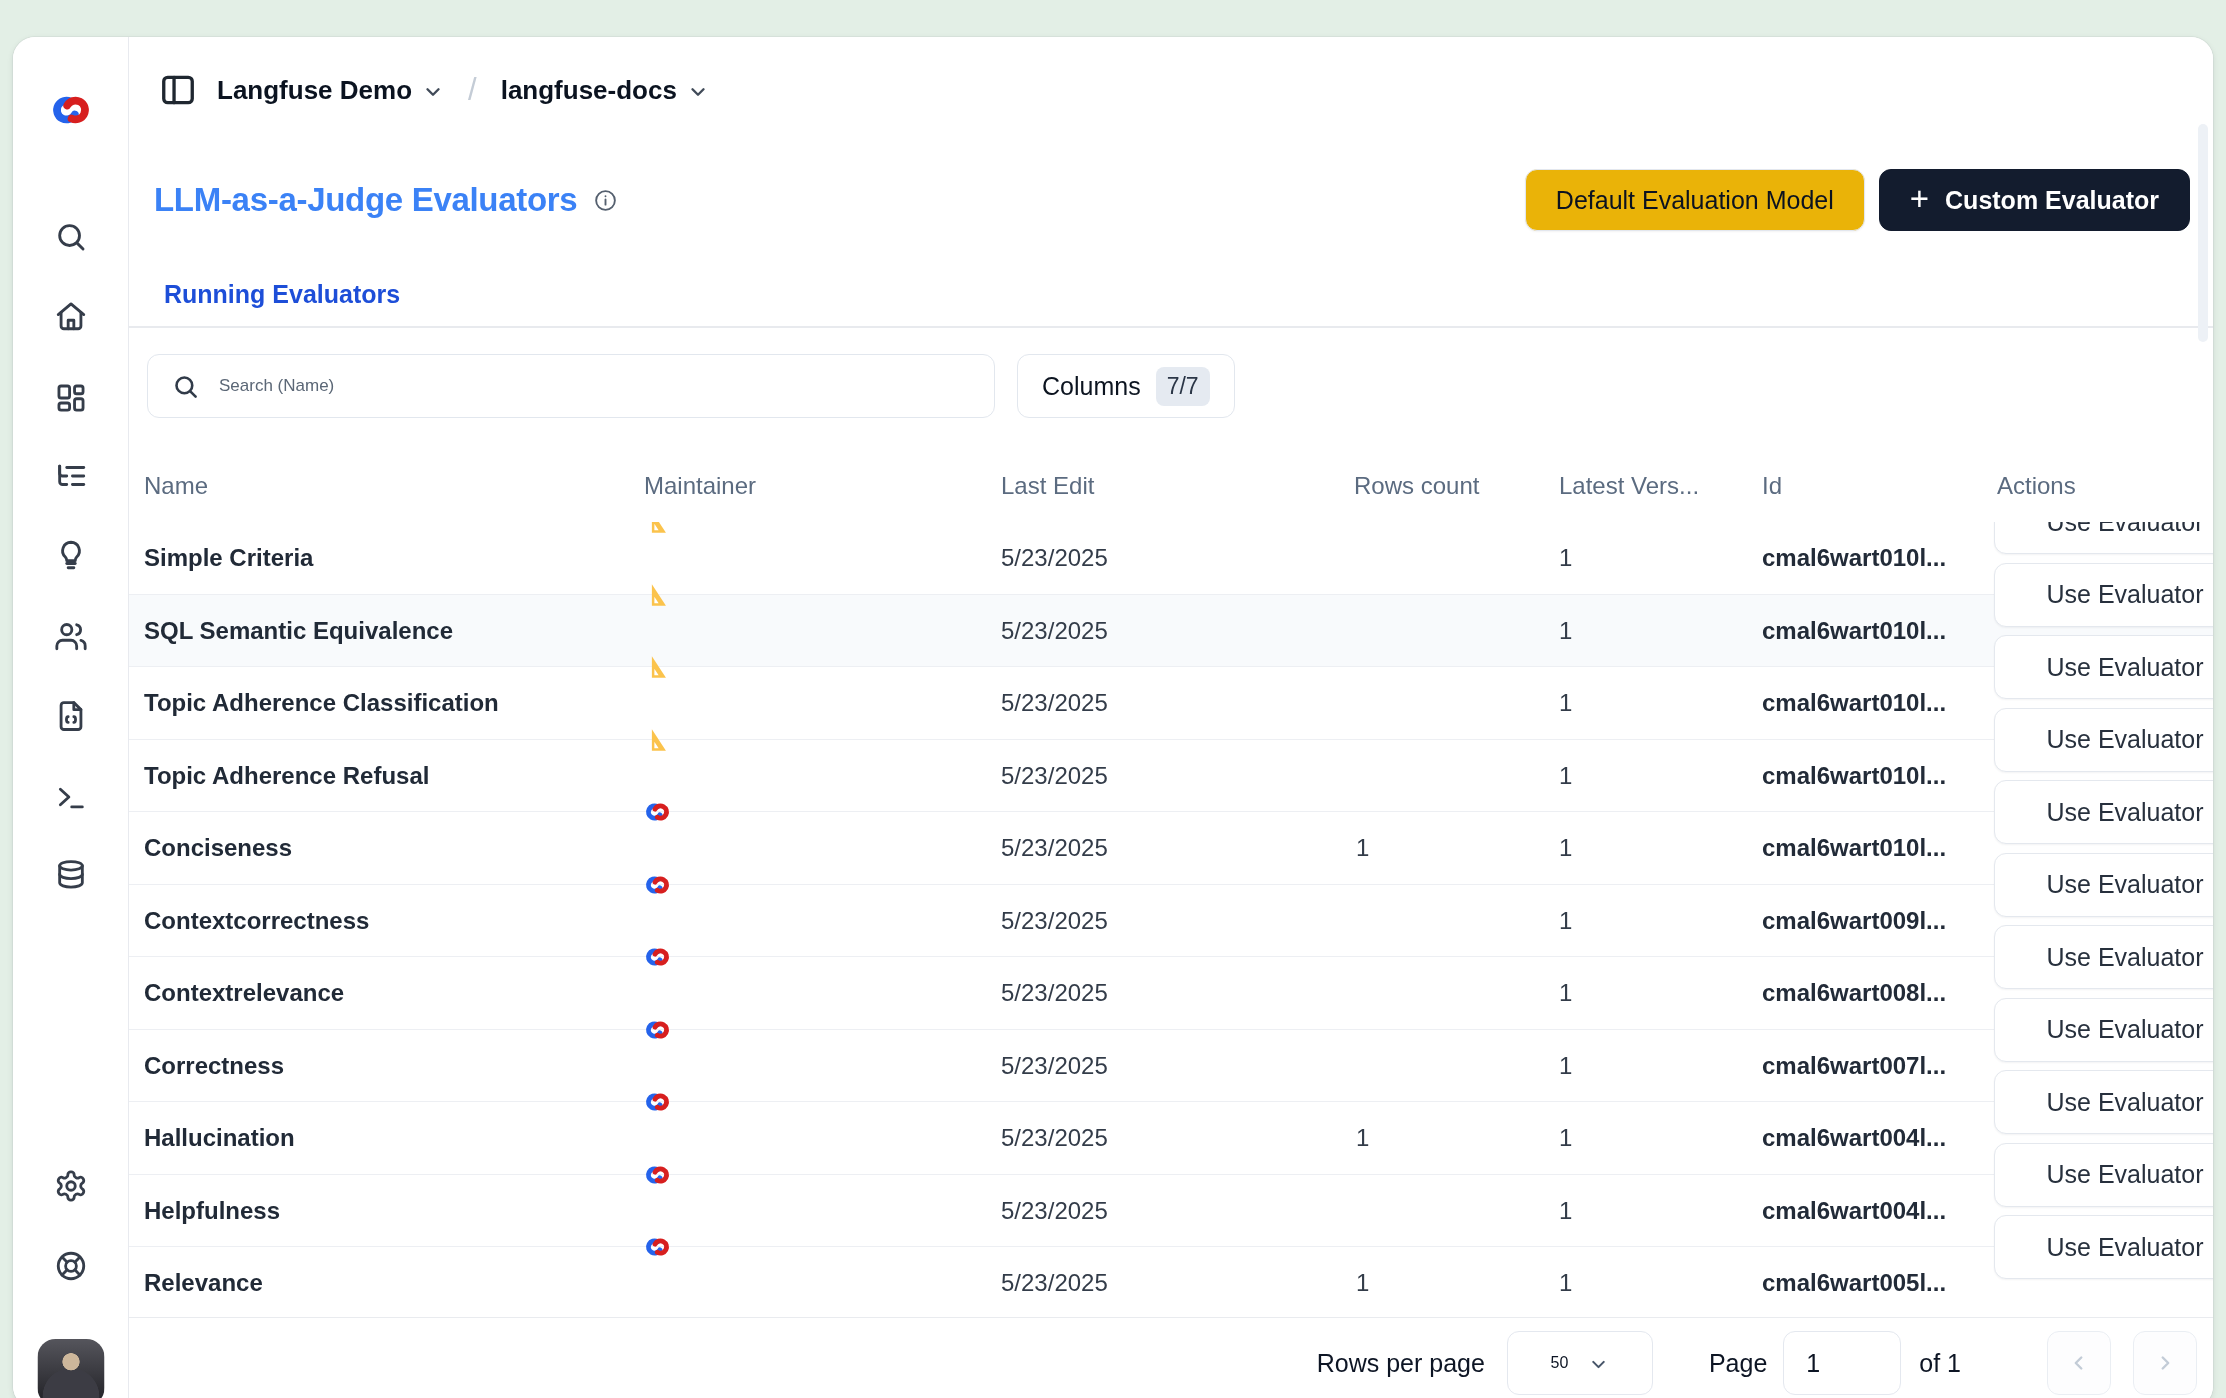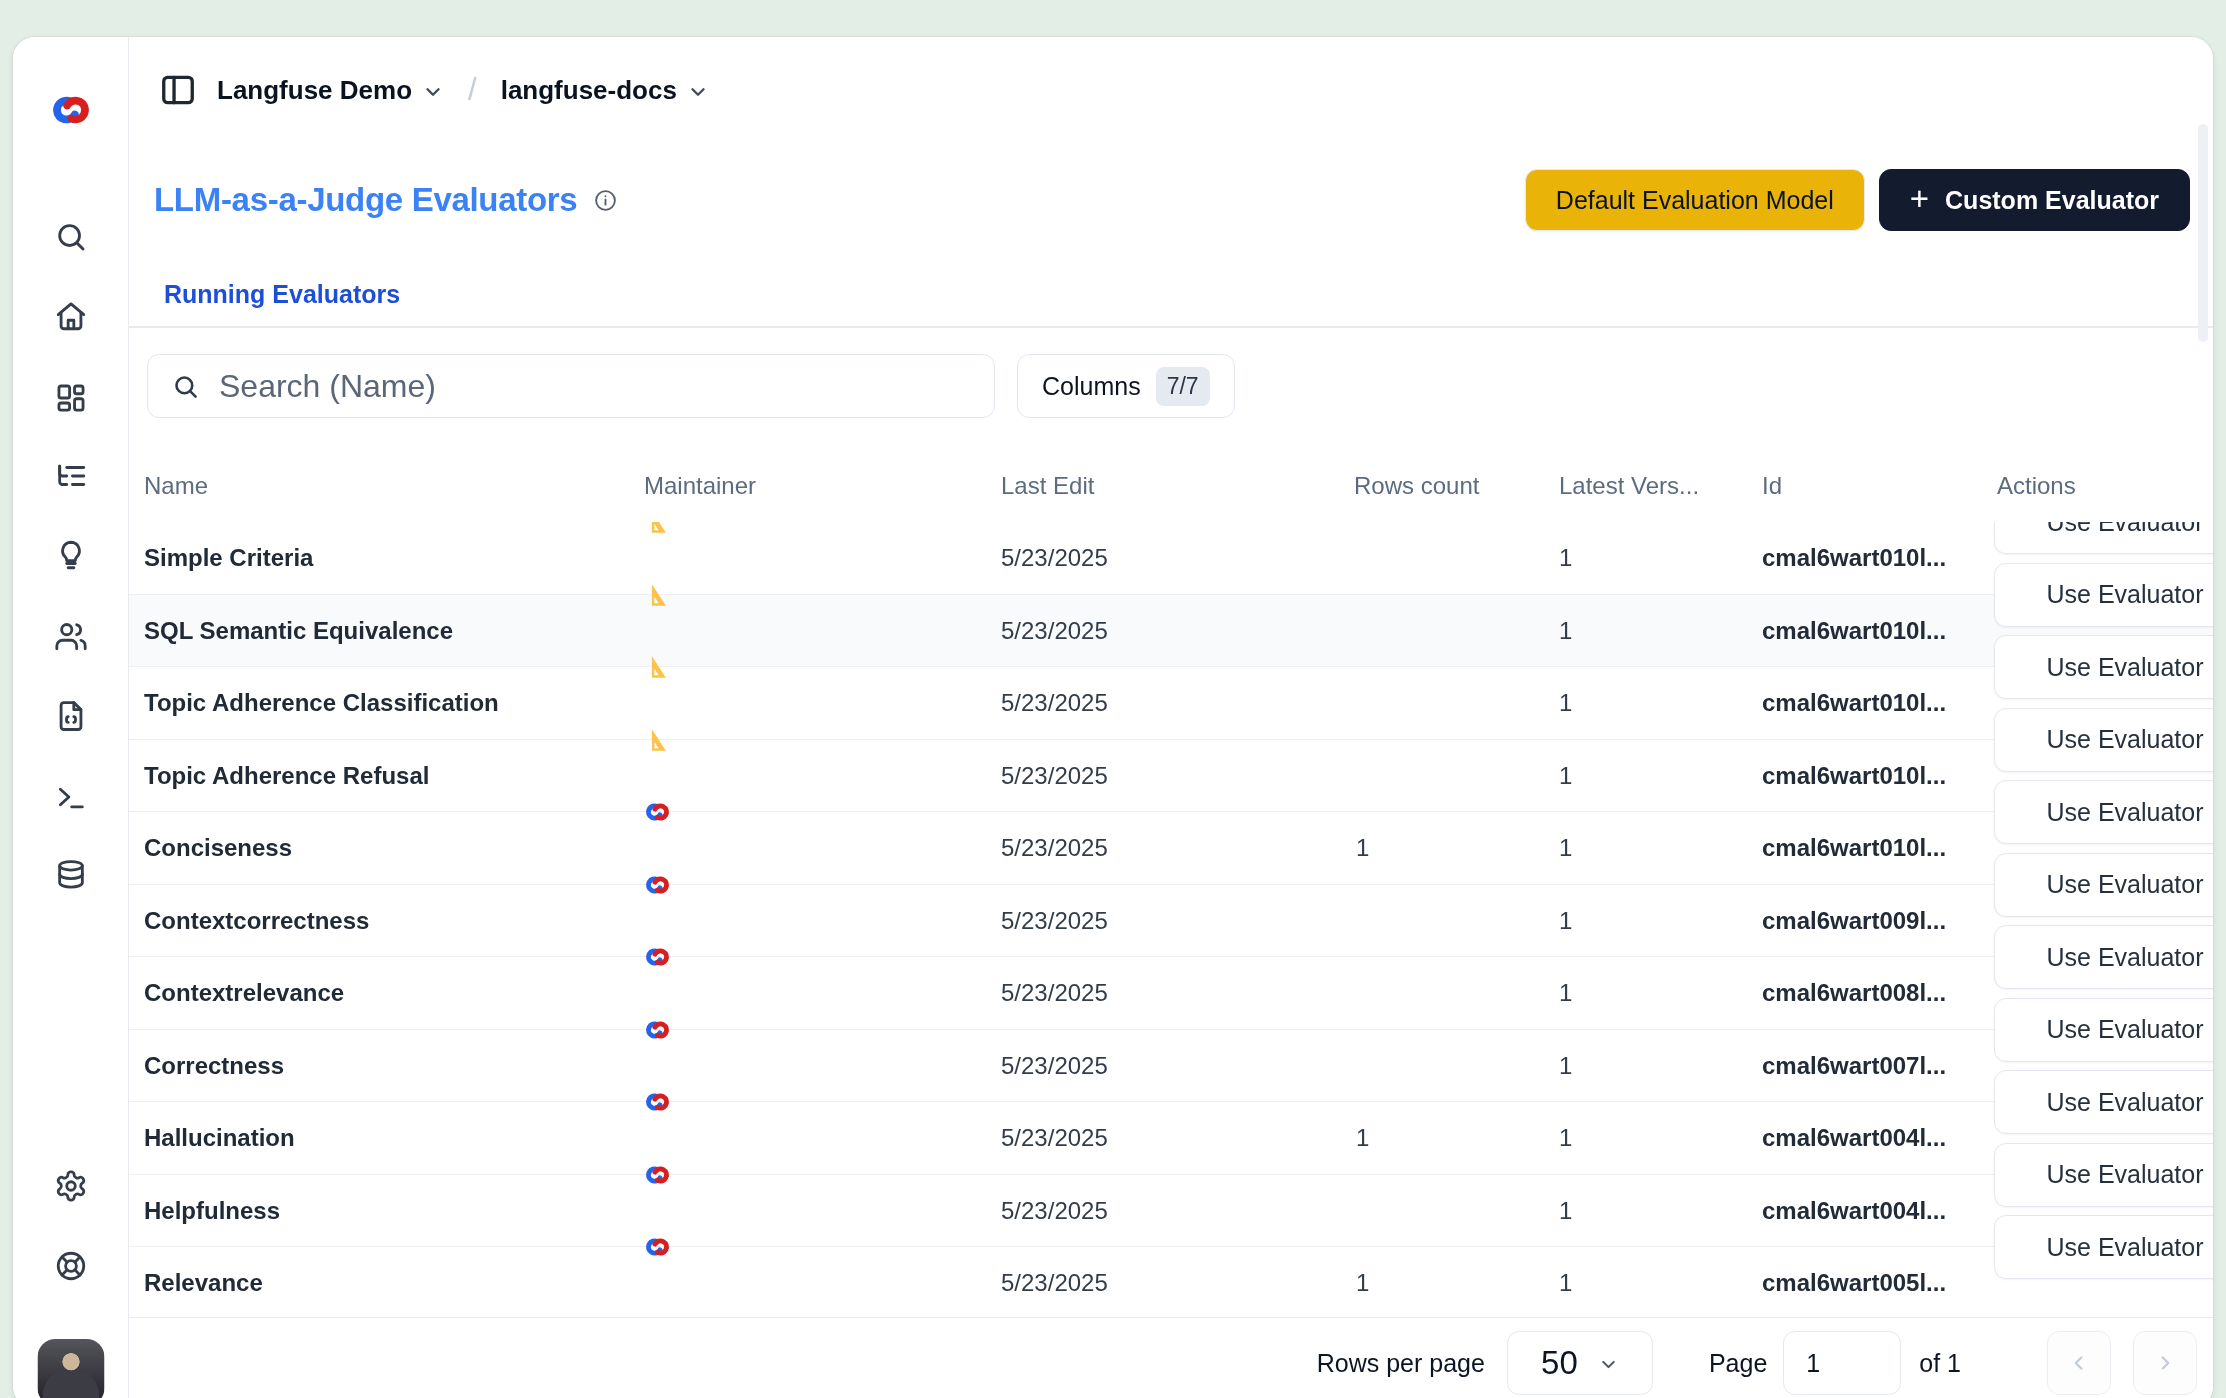--- a/index.html
+++ b/index.html
@@ -63,21 +63,21 @@
   .tab{position:relative;display:inline-flex;align-items:center;padding:0 17px;font-size:25px;font-weight:600;color:#1d4ed8;cursor:pointer;}
   .tab.active::after{content:"";position:absolute;left:0;right:0;bottom:-2px;height:5px;background:#4f46e5;border-radius:1px;}
   
   .toolbar{position:absolute;top:211px;left:18px;right:23px;height:64px;display:flex;gap:22px;}
   .searchbox{
     width:848px;box-sizing:border-box;display:flex;align-items:center;gap:18px;padding:0 24px;
     border:1.5px solid #e2e7ee;border-radius:12px;background:#fff;
   }
   .searchbox svg{width:27px;height:27px;stroke:#313b49;fill:none;stroke-width:2.3;stroke-linecap:round;flex:none;}
   .searchbox input{
-    flex:1;border:none;outline:none;font-size:32px;color:#0b1220;background:transparent;
+    flex:1;border:none;outline:none;font-size:17px;color:#0b1220;background:transparent;
     font-family:"Liberation Sans", sans-serif;
   }
   .searchbox input::placeholder{color:#5b6776;}
   .columns-btn{
     display:flex;align-items:center;gap:15px;padding:0 24px;border:1.5px solid #e2e7ee;border-radius:12px;
     background:#fff;font-size:25px;font-weight:500;color:#0c1420;cursor:pointer;
   }
   .columns-badge{background:#e5eaf1;border-radius:8px;padding:6px 11px;font-size:23px;color:#2b3647;font-weight:400;}
   
   .thead{position:absolute;top:306px;left:0;right:0;height:73px;border-bottom:1px solid #e8ebf0;}
@@ -102,21 +102,21 @@
     box-shadow:0 1px 2px rgba(16,24,40,.05);cursor:pointer;box-sizing:border-box;
   }
   
   .pagefoot{
     position:absolute;left:0;right:0;bottom:0;height:90px;background:#fff;border-top:1px solid #e9ebef;
     display:flex;align-items:center;justify-content:flex-end;padding-right:16px;
   }
   .pagefoot .lbl{font-size:25px;font-weight:400;color:#0d1524;white-space:nowrap;}
   .select50{
     margin-left:22px;width:146px;height:64px;border:1.5px solid #e4e8ef;border-radius:12px;background:#fff;
-    display:flex;align-items:center;justify-content:center;gap:20px;font-size:33px;color:#0d1524;cursor:pointer;box-sizing:border-box;
+    display:flex;align-items:center;justify-content:center;gap:20px;font-size:16px;color:#0d1524;cursor:pointer;box-sizing:border-box;
   }
   .select50 svg{width:21px;height:21px;stroke:#475569;fill:none;stroke-width:2.4;stroke-linecap:round;stroke-linejoin:round;margin-top:3px;}
   .page-lbl{margin-left:56px;}
   .page-input{
     margin-left:16px;width:118px;height:64px;border:1.5px solid #e4e8ef;border-radius:12px;background:#fff;
     font-size:25px;color:#0d1524;padding:0 0 0 22px;box-sizing:border-box;outline:none;
     font-family:"Liberation Sans", sans-serif;
   }
   .of-lbl{margin-left:18px;}
   .nav-btn{

